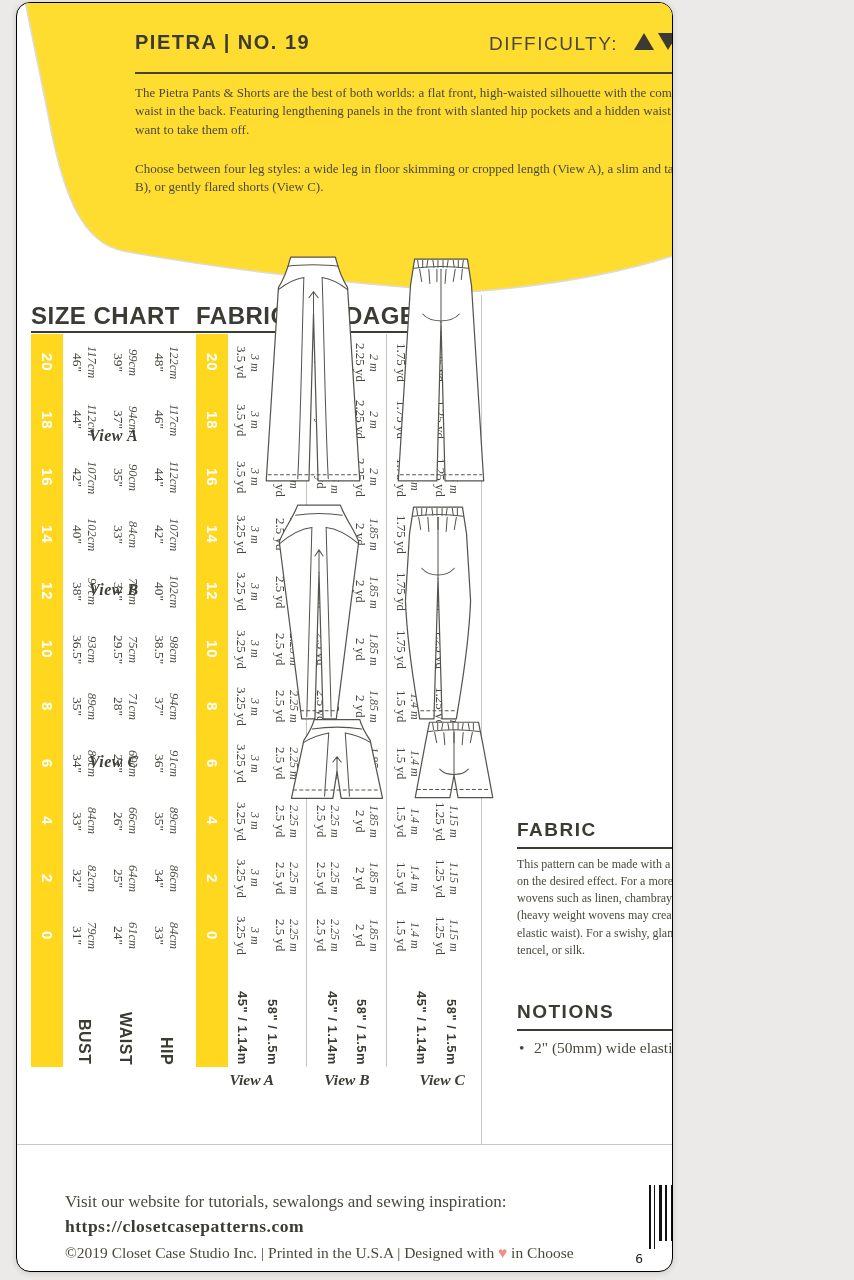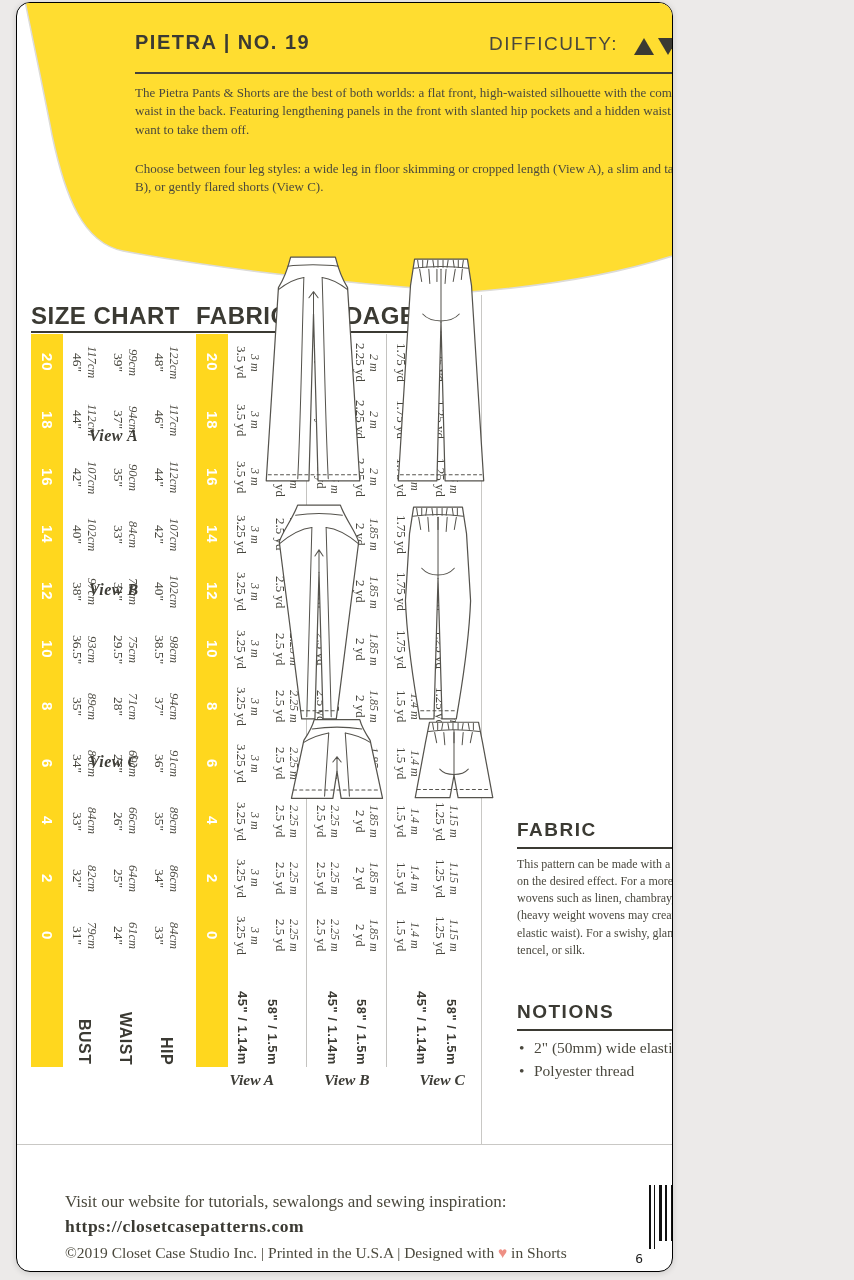--- a/index.html
+++ b/index.html
@@ -9,21 +9,21 @@
   *{margin:0;padding:0;box-sizing:border-box}
   html,body{width:854px;height:1280px}
   body{position:relative;background:#eceae9;font-family:"Liberation Sans",sans-serif;overflow:hidden}
   .card{position:absolute;left:16px;top:2px;width:657px;height:1270px;background:#fff;
         border:1px solid #000000;border-radius:14px;box-shadow:0 1px 6px rgba(0,0,0,.14);overflow:hidden}
   .abs{position:absolute}
   
   .flap{left:0;top:0;width:820px;height:300px}
   .flap-path{fill:var(--flap-yellow);stroke:#dcdbd8;stroke-width:1.5}
   .brand-title{left:118px;top:28px;font-size:20px;font-weight:bold;letter-spacing:1.5px;color:var(--ink)}
-  .difficulty{left:472px;top:30px;display:flex;align-items:flex-end;gap:16px}
+  .difficulty{left:472px;top:30px;display:flex;align-items:flex-start;gap:16px}
   .difficulty-label{font-size:19px;letter-spacing:1.5px;color:#4a483c}
   .tris{display:flex;align-items:center;gap:4px}
   .tri{width:0;height:0;border-left:10px solid transparent;border-right:10px solid transparent}
   .tri.up{border-bottom:17px solid var(--ink)} .tri.down{border-top:17px solid var(--ink)}
   .tri.light.up{border-bottom-color:#fffdf2} .tri.light.down{border-top-color:#fffdf2}
   .rule-header{left:118px;top:69px;width:652px;height:2px;background:#45433a}
   .desc{left:118px;width:640px;font-family:"Liberation Serif",serif;font-size:13px;line-height:1.42;color:#4b493d}
   .desc1{top:81px} .desc2{top:157px}
   
   .tbl-title{font-size:24px;font-weight:bold;letter-spacing:.5px;color:var(--ink)}
@@ -760,31 +760,30 @@
   </svg>
 
   <div class="abs sec-h fabric-h">FABRIC</div>
   <div class="abs fabric-rule"></div>
   <div class="abs fabric-p">This pattern can be made with a variety of fabrics depending on the desired effect. For a more defined shape, use structured wovens such as linen, chambray, or lightweight denim or twill (heavy weight wovens may create too much volume at the elastic waist). For a swishy, glamorous look, use rayon challis, tencel, or silk.</div>
 
   <div class="abs sec-h notions-h">NOTIONS</div>
   <div class="abs notions-rule"></div>
   <ul class="abs notions" id="notions-list">
       <li>2" (50mm) wide elastic (1 yd / .9m)</li>
-      <li>Polyester thread</li>
     </ul>
 
   <div class="abs rule-footer"></div>
   <div class="abs crease"></div>
   <div class="abs visit">Visit our website for tutorials, sewalongs and sewing inspiration:</div>
   <div class="abs url">https://closetcasepatterns.com</div>
   <div class="abs copyright">
     <span>©2019 Closet Case Studio Inc. | Printed in the U.S.A | Designed with</span>
     <span class="heart">♥</span>
-    <span>in Shorts</span>
+    <span>in Choose</span>
   </div>
 
   <svg class="abs barcode" viewBox="0 0 196 88">
     <g id="barcode-bars" fill="#111">
         <rect x="22" y="4" width="2" height="64"></rect>
         <rect x="27" y="4" width="1" height="64"></rect>
         <rect x="32" y="4" width="3" height="56"></rect>
         <rect x="38" y="4" width="2" height="56"></rect>
         <rect x="44" y="4" width="1" height="56"></rect>
         <rect x="48" y="4" width="3" height="56"></rect>

